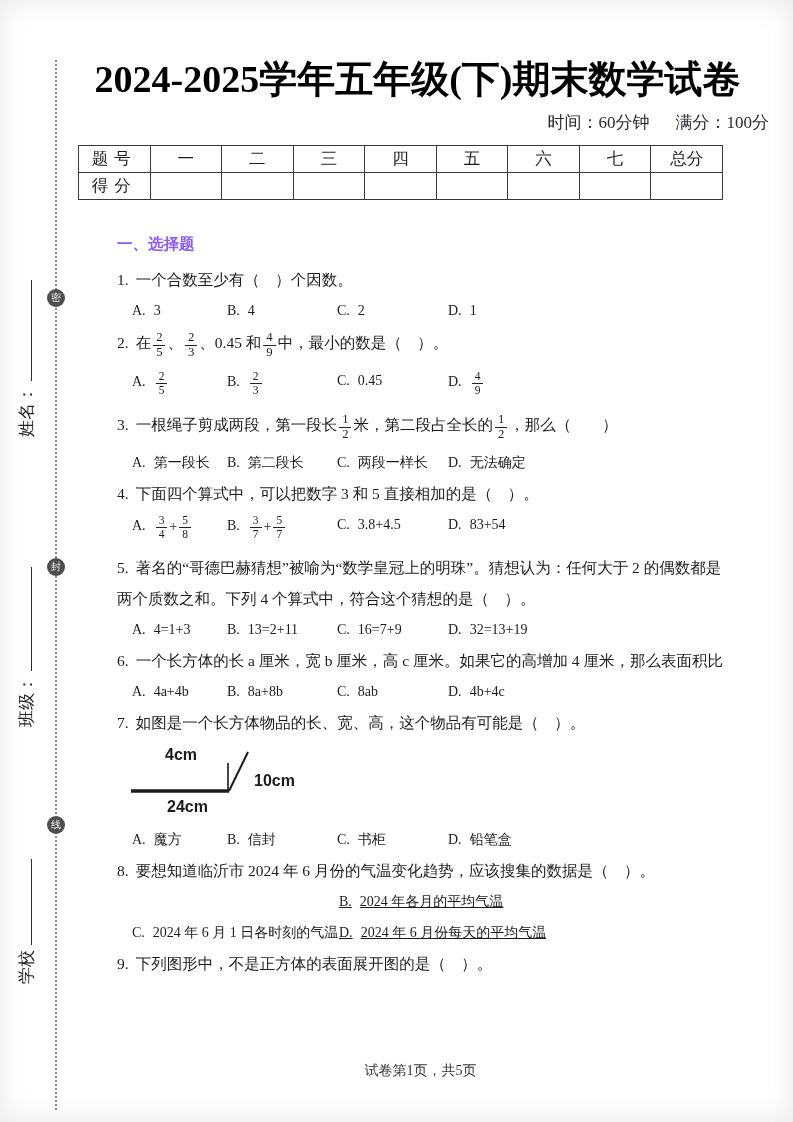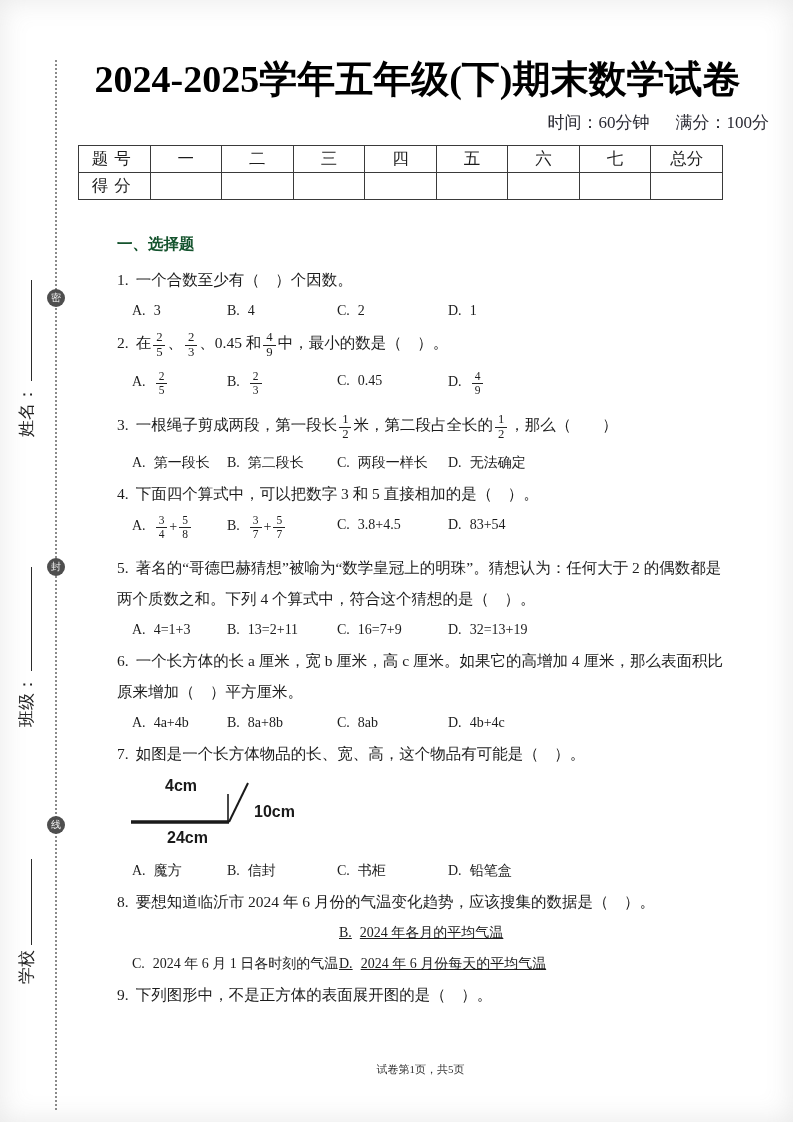--- a/index.html
+++ b/index.html
@@ -42,40 +42,40 @@
   }
   .mf-0{left:13px;top:437px;width:175px;}
   .mf-1{left:13px;top:727px;width:180px;}
   .mf-2{left:13px;top:984px;width:158px;}
   .blank-line{display:inline-block;height:1.02em;border-bottom:1.6px solid #2b2b2b;margin-left:5px;vertical-align:baseline;}
   .mf-0 .blank-line{width:101px;}
   .mf-1 .blank-line{width:104px;}
   .mf-2 .blank-line{width:86px;}
   
   .content{position:absolute;left:117px;top:234px;width:648px;}
-  .section-title{font-size:15.5px;font-weight:bold;margin:0 0 14px 0;color:#14532d;}
+  .section-title{font-size:15.5px;font-weight:bold;margin:0 0 14px 0;color:#8b5cf6;}
   .q-line{font-size:15.5px;line-height:21px;margin-bottom:10px;white-space:nowrap;}
   .q-num{margin-right:7px;}
   .opt-row{position:relative;height:21px;margin-bottom:10px;font-size:14px;line-height:21px;}
   .opt-row.tallrow{height:33px;}
   .opt{position:absolute;top:0;white-space:nowrap;}
   .oc-a{left:15px;} .oc-b{left:110px;} .oc-c{left:220px;} .oc-d{left:331px;}
   .tc-0{left:15px;} .tc-1{left:222px;text-decoration:underline;}
   .opt-label{margin-right:8px;}
   .frac{display:inline-block;vertical-align:-0.62em;text-align:center;font-size:0.82em;line-height:1.1;margin:0 2px;}
   .frac .num{display:block;border-bottom:1.2px solid #222;padding:0 3px;}
   .frac .den{display:block;padding:0 3px;}
   
   .dim-figure{margin:8px 0 12px 6px;height:74px;}
   .dim-figure svg text{font-family:"Liberation Sans","DejaVu Sans",sans-serif;font-weight:bold;font-size:16px;fill:#1a1a1a;}
   .dim-figure svg line{stroke:#1a1a1a;}
   
   .footer{
     position:absolute;left:0;right:0;top:1062px;text-align:center;padding-left:48px;
-    font-size:11px;color:#333;
+    font-size:14px;color:#333;
   }
 </style>
 </head>
 <body>
 
 <div class="page">
 
   <div class="seal-dotted"></div>
   <div id="seal-line">
       <div class="seal seal-0">密</div>
@@ -165,21 +165,20 @@
           <div class="q-line"><span class="trun">两个质数之和。下列 4 个算式中，符合这个猜想的是（　）。</span></div>
           <div class="opt-row">
             <span class="opt oc-a"><span class="opt-label">A.</span><span class="trun">4=1+3</span></span>
             <span class="opt oc-b"><span class="opt-label">B.</span><span class="trun">13=2+11</span></span>
             <span class="opt oc-c"><span class="opt-label">C.</span><span class="trun">16=7+9</span></span>
             <span class="opt oc-d"><span class="opt-label">D.</span><span class="trun">32=13+19</span></span>
           </div>
         </div>
         <div class="question">
           <div class="q-line"><span class="q-num">6.</span><span class="trun">一个长方体的长 a 厘米，宽 b 厘米，高 c 厘米。如果它的高增加 4 厘米，那么表面积比</span></div>
-          <div class="q-line"><span class="trun">原来增加（　）平方厘米。</span></div>
           <div class="opt-row">
             <span class="opt oc-a"><span class="opt-label">A.</span><span class="trun">4a+4b</span></span>
             <span class="opt oc-b"><span class="opt-label">B.</span><span class="trun">8a+8b</span></span>
             <span class="opt oc-c"><span class="opt-label">C.</span><span class="trun">8ab</span></span>
             <span class="opt oc-d"><span class="opt-label">D.</span><span class="trun">4b+4c</span></span>
           </div>
         </div>
         <div class="question">
           <div class="q-line"><span class="q-num">7.</span><span class="trun">如图是一个长方体物品的长、宽、高，这个物品有可能是（　）。</span></div>
           <div class="dim-figure"><svg width="200" height="74" viewBox="0 0 200 74">

